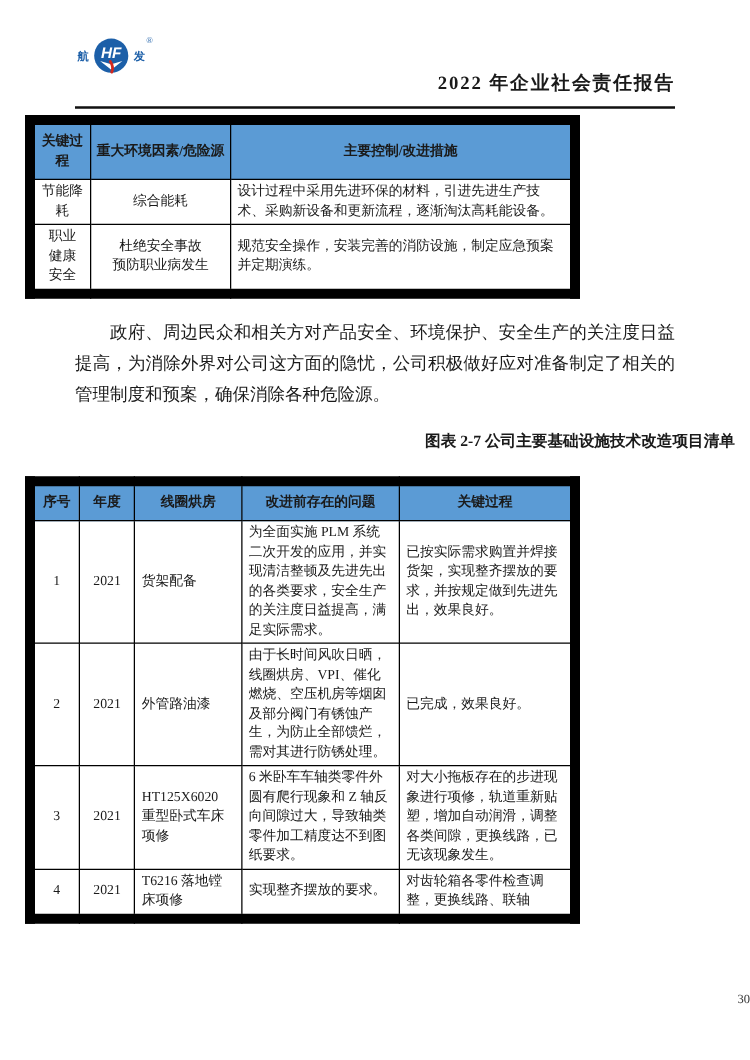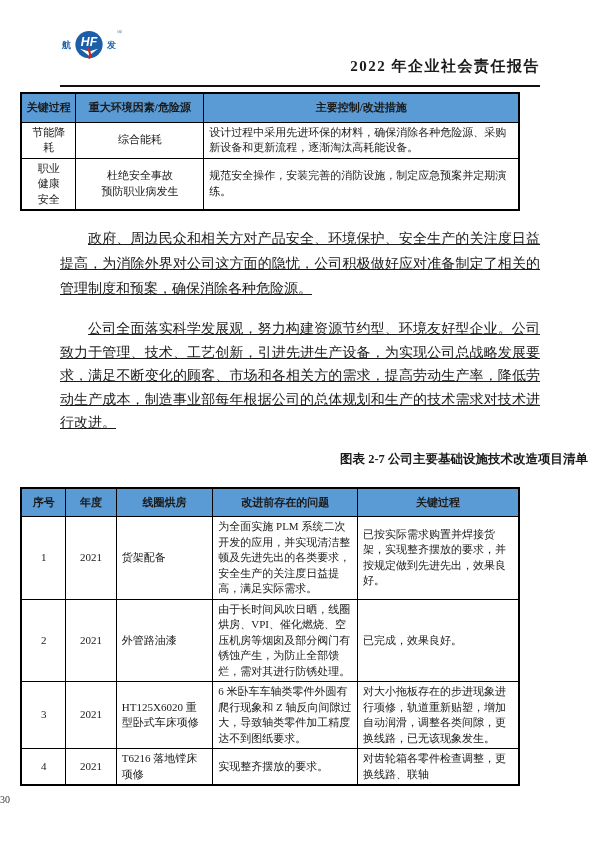--- a/index.html
+++ b/index.html
@@ -13,45 +13,45 @@
 
   
   .hdr { position:relative; margin:0 60px; height:87px; border-bottom:2.5px solid #111; }
   .logo { position:absolute; left:2px; top:29px; display:flex; align-items:center; }
   .logo-char { color:#1d5fa8; color:#1C5FA8; font-weight:bold; font-size:9px; line-height:1; }
   .logo-emblem { margin:0 2px; display:block; }
   .logo-reg { color:#1C5FA8; font-size:7px; position:relative; top:-13px; left:1px; }
   .report-title { position:absolute; right:0; bottom:9px; font-weight:bold; font-size:15px; letter-spacing:1.5px; white-space:nowrap; }
 
   
-  table.doc { border-collapse:collapse; margin-left:20px; width:500px; border:2px solid #000000; }
+  table.doc { border-collapse:collapse; margin-left:20px; width:444px; border:8px solid #000000; }
   table.doc th, table.doc td {
     border:1px solid #000; font-size:11px; line-height:15.5px;
     padding:2px 5px; vertical-align:middle;
   }
   table.doc th { background:#5B9BD5; font-weight:bold; text-align:center; padding:6px 2px; }
   table.doc thead th { border-bottom:1.5px solid #000; }
   .center { text-align:center; }
   .preline { white-space:pre-line; }
   .t1 { margin-top:5px; }
   .t1 .c1 { width:49px; } .t1 .c2 { width:114px; } .t1 .c3 { width:281px; }
   .t1 td { padding:4px 6px; }
   .t2 { margin-top:19px; border-bottom-width:1px; }
   .t2 .c1 { width:40px; } .t2 .c2 { width:45px; } .t2 .c3 { width:86px; }
   .t2 .c4 { width:129px; } .t2 .c5 { width:144px; }
   .t2 td { padding:3px 5px; }
 
   
-  p.body { margin:16px 60px; font-size:14px; line-height:25px; text-align:justify; text-indent:2em;text-decoration:underline; }
+  p.body { margin:16px 60px; font-size:14px; line-height:25px; text-align:justify; text-indent:2em; }
   p.p1 { margin-top:15px; }
   p.p2 { margin-top:4px; line-height:23.5px; }
 
   .caption { text-align:right; font-weight:bold; font-size:12.5px; margin:5px 12px 3px 0; }
 
-  .pageno { position:absolute; left:0; right:0; bottom:43px; text-align:left; font-size:10px; color:#333; }
+  .pageno { position:absolute; left:0; right:0; bottom:43px; text-align:right; font-size:10px; color:#333; }
 </style>
 </head>
 <body>
 
 <div class="page">
 
   <div class="hdr">
     <div class="logo">
       <span class="logo-char">航</span>
       <svg class="logo-emblem" width="32" height="32" viewBox="0 0 34 34">
@@ -76,35 +76,34 @@
       <tr>
         <th>关键过程</th>
         <th>重大环境因素/危险源</th>
         <th>主要控制/改进措施</th>
       </tr>
     </thead>
     <tbody>
       <tr>
         <td class="center preline">节能降耗</td>
         <td class="center preline">综合能耗</td>
-        <td>设计过程中采用先进环保的材料，确保消除各种危险源、采购新设备和更新流程，逐渐淘汰高耗能设备。</td>
+        <td>设计过程中采用先进环保的材料，引进先进生产技术、采购新设备和更新流程，逐渐淘汰高耗能设备。</td>
       </tr>
       <tr>
         <td class="center preline">职业
 健康
 安全</td>
         <td class="center preline">杜绝安全事故
 预防职业病发生</td>
         <td>规范安全操作，安装完善的消防设施，制定应急预案并定期演练。</td>
       </tr>
     </tbody>
   </table>
 
   <p class="body p1">政府、周边民众和相关方对产品安全、环境保护、安全生产的关注度日益提高，为消除外界对公司这方面的隐忧，公司积极做好应对准备制定了相关的管理制度和预案，确保消除各种危险源。</p>
-  <p class="body p2">公司全面落实科学发展观，努力构建资源节约型、环境友好型企业。公司致力于管理、技术、工艺创新，引进先进生产设备，为实现公司总战略发展要求，满足不断变化的顾客、市场和各相关方的需求，提高劳动生产率，降低劳动生产成本，制造事业部每年根据公司的总体规划和生产的技术需求对技术进行改进。</p>
 
   <div class="caption">图表 2-7 公司主要基础设施技术改造项目清单</div>
 
   <table class="doc t2">
     <colgroup>
         <col class="c1">
         <col class="c2">
         <col class="c3">
         <col class="c4">
         <col class="c5">

